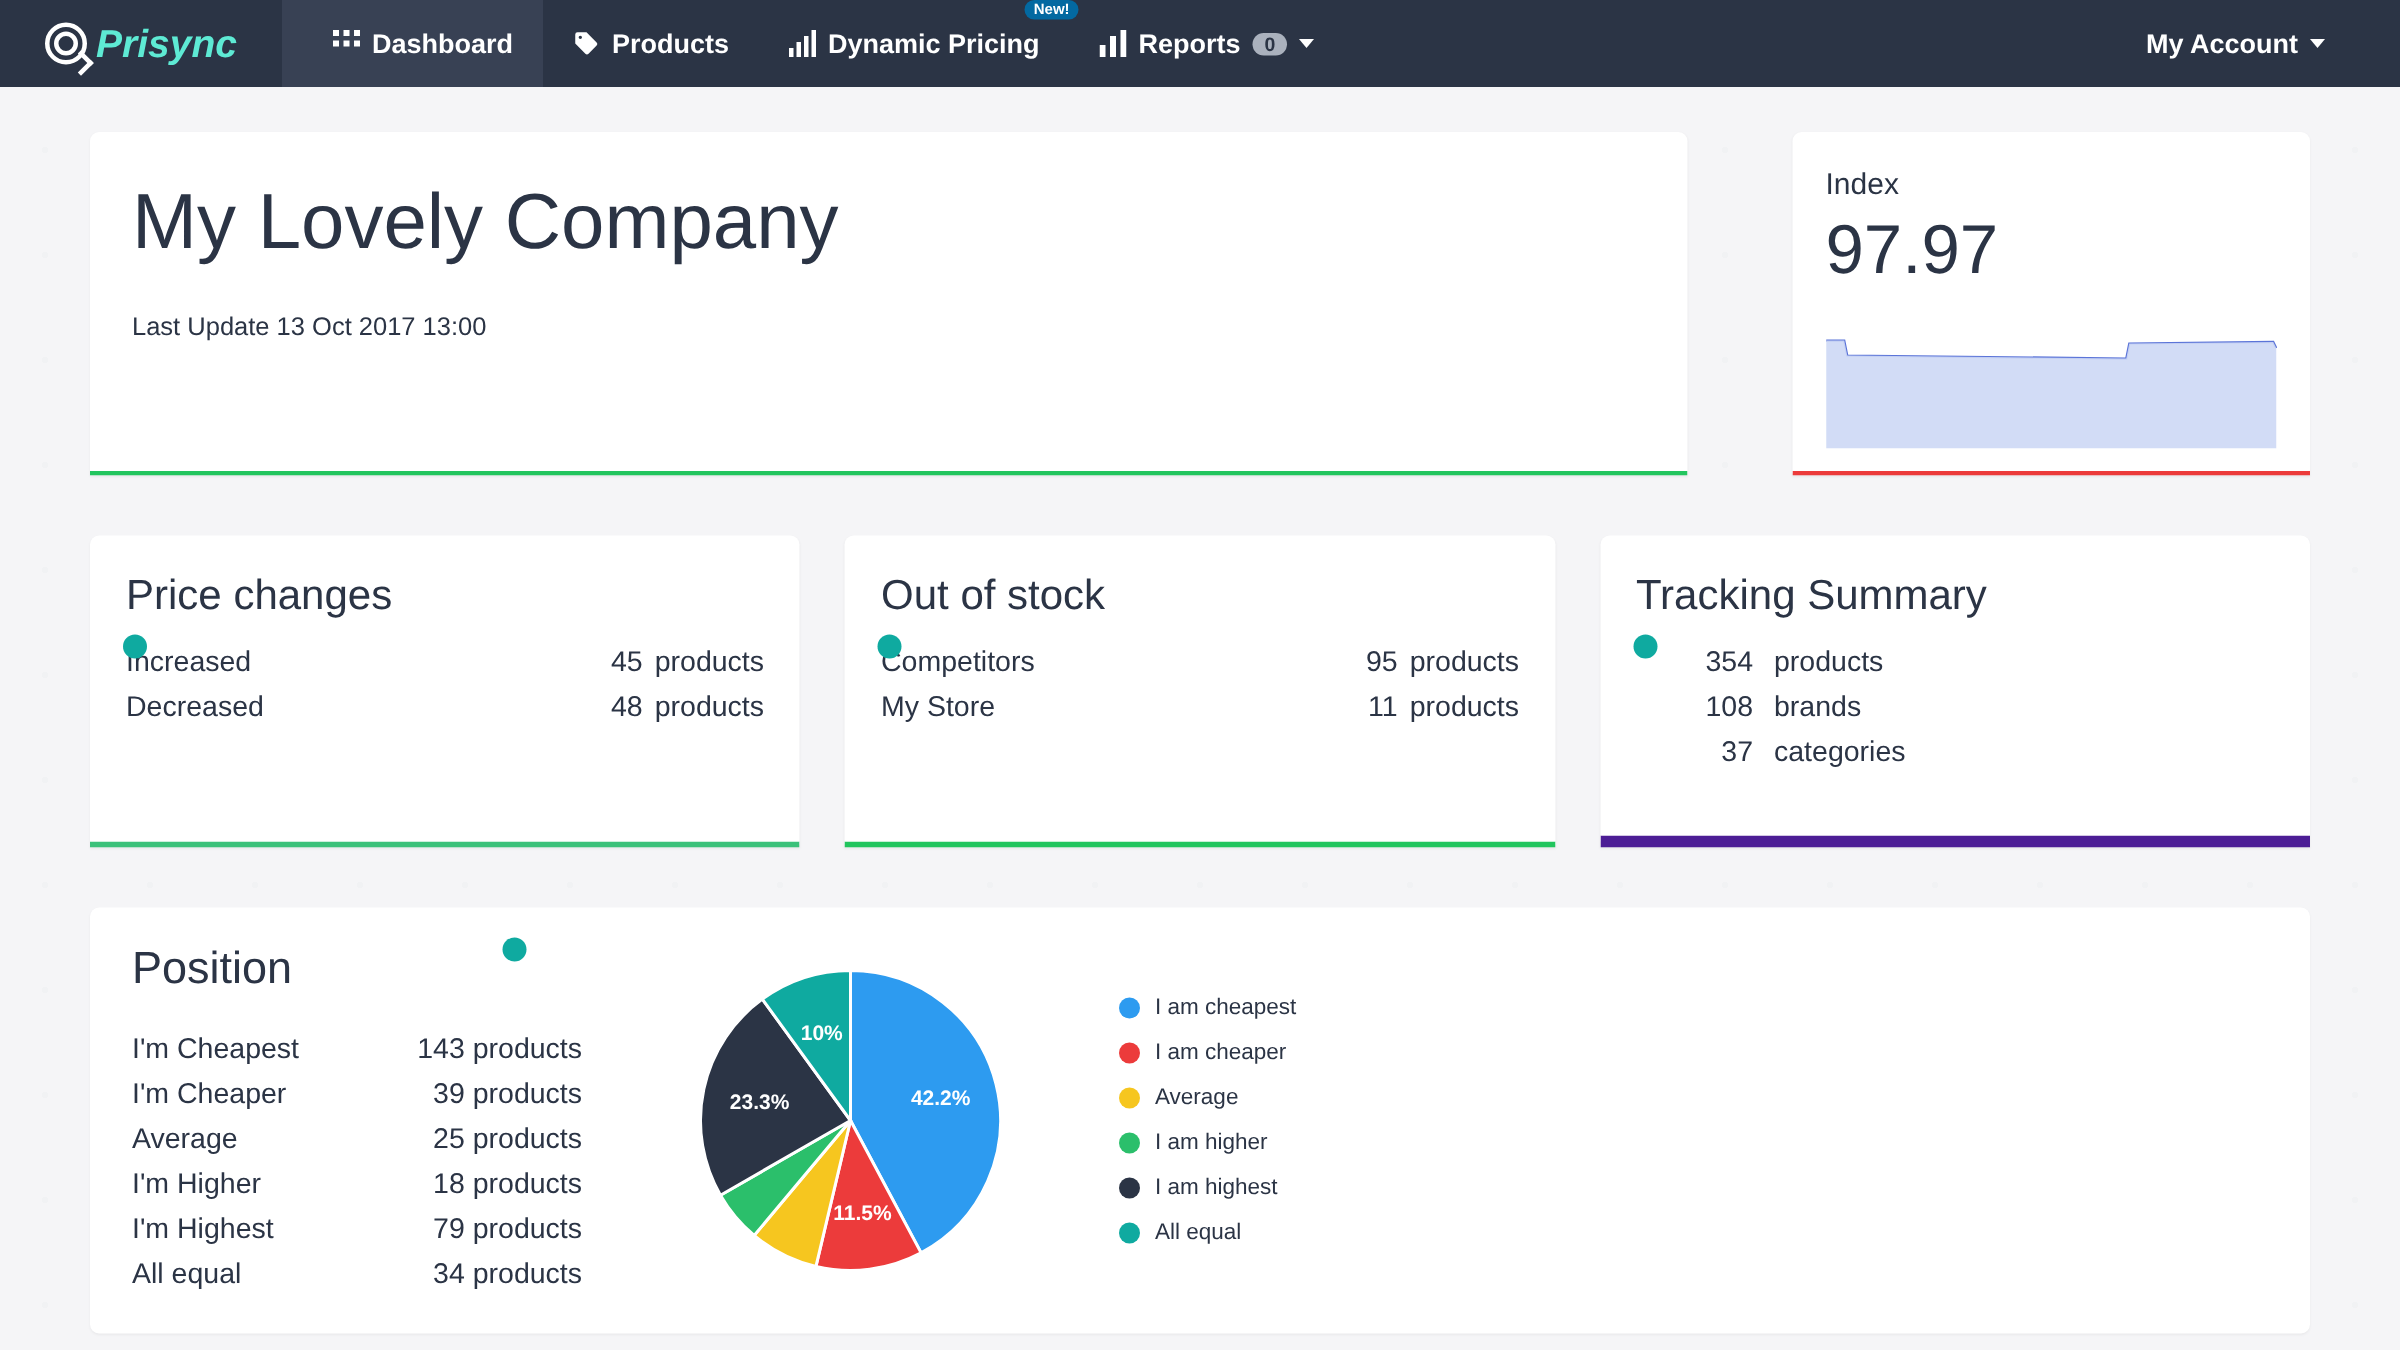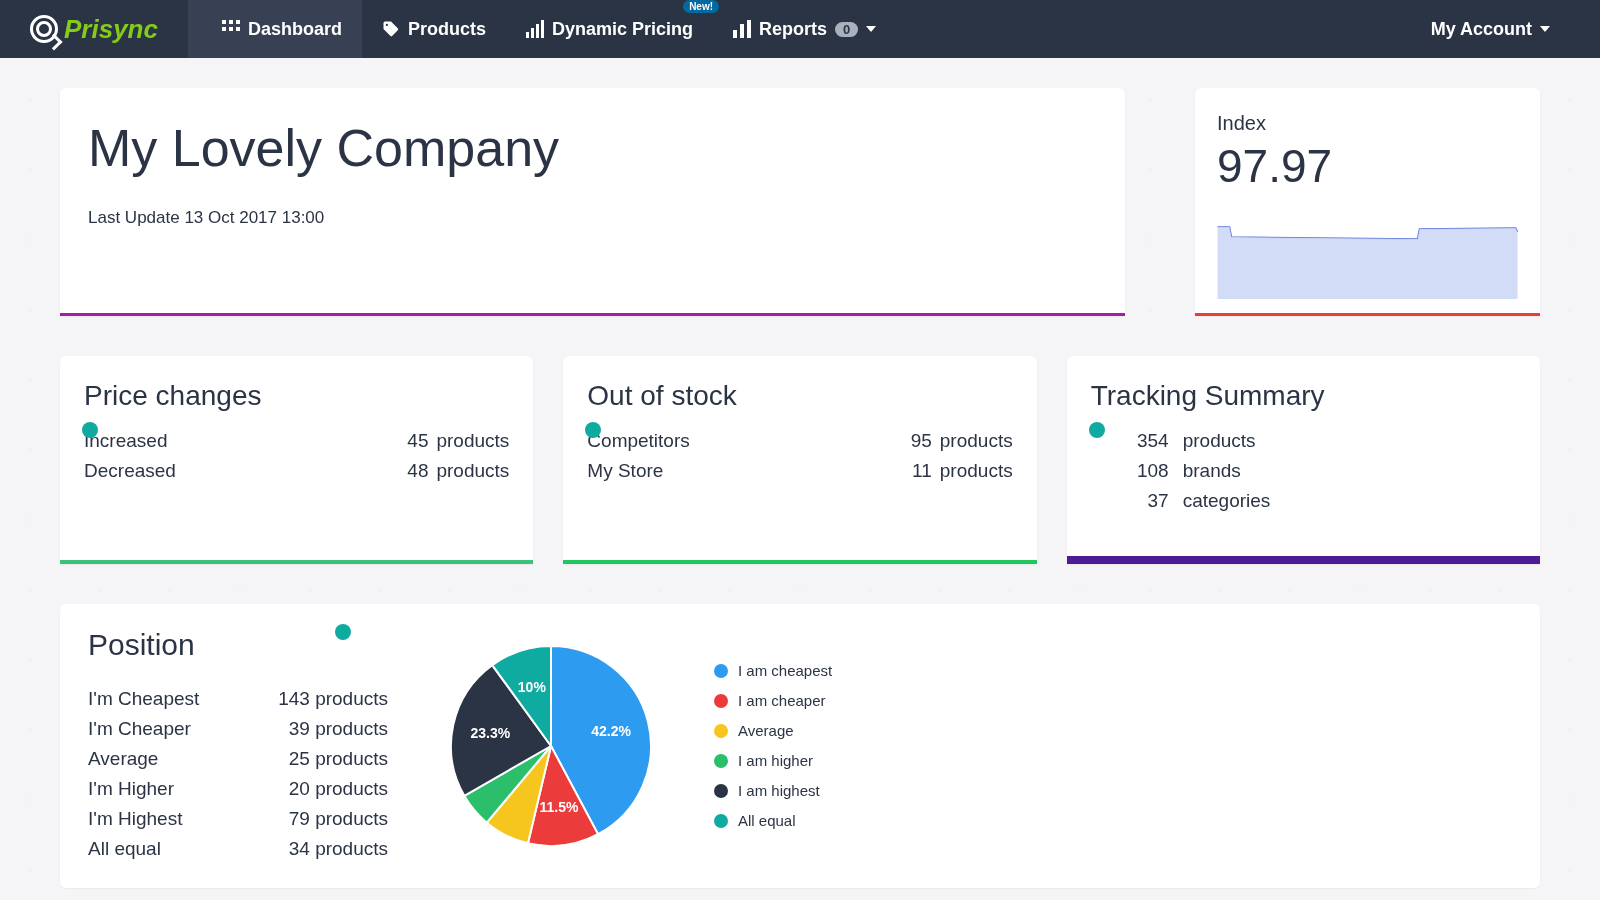--- a/index.html
+++ b/index.html
@@ -25,21 +25,21 @@
   
   .navbar {
     background: #2b3445;
     height: 58px;
     display: flex;
     align-items: center;
     padding: 0 30px 0 30px;
     position: relative;
     z-index: 2;
   }
-  .logo { display:flex; align-items:center; gap:6px; color:#84cc16; font-weight:600; font-size:26px; margin-right:30px; font-style:italic;}
+  .logo { display:flex; align-items:center; gap:6px; color:#5eead4; font-weight:600; font-size:26px; margin-right:30px; font-style:italic;}
   .logo-icon { width:28px; height:28px; border:3px solid #fff; border-radius:50%; position:relative; display:flex;align-items:center;justify-content:center;}
   .logo-icon::after{content:"";width:10px;height:10px;border:3px solid #fff;border-radius:50%;}
   .logo-icon::before{content:"";position:absolute;right:-5px;top:18px;width:9px;height:9px;border-bottom:3px solid #fff;border-right:3px solid #fff;transform:rotate(-45deg);}
   .nav-item {
     color:#fff; display:flex;align-items:center;gap:8px;
     padding:0 20px; height:58px; font-size:18px; font-weight:600; cursor:pointer;
     position:relative;
   }
   .nav-item.active { background:#384154;padding-left:34px; }
   .nav-icon { display:inline-flex; }
@@ -52,21 +52,21 @@
     background:#aab1bd; color:#2b3445; font-size:13px; padding:0 8px; border-radius:10px; font-weight:600; min-width:20px; text-align:center;
   }
   .nav-right { margin-left:auto; }
   .caret-down { width:0;height:0;border-left:5px solid transparent;border-right:5px solid transparent;border-top:6px solid #fff; }
 
   
   .content { position:relative; z-index:1; padding:30px 60px 0 60px; display:flex; gap:40px; flex-direction:column;}
   .row1 { display:flex; gap:70px; }
   .title-card {
     background:#fff; flex:1; padding:30px 28px 26px 28px; border-radius:6px 6px 0 0;
-    border-bottom:3px solid #a21caf; box-shadow:0 1px 2px rgba(0,0,0,.05);
+    border-bottom:3px solid #22c55e; box-shadow:0 1px 2px rgba(0,0,0,.05);
   }
   .title-card h1 { font-size:52px; font-weight:400; color:#2b3445; margin-bottom:30px;}
   .title-card .updated { font-size:17px; color:#2b3445; }
   .index-card {
     background:#fff; width:345px; padding:24px 22px 10px 22px; border-radius:6px 6px 0 0;
     border-bottom:3px solid #ec3b3b; box-shadow:0 1px 2px rgba(0,0,0,.05);
   }
   .index-card h2 { font-size:20px; font-weight:400; color:#2b3445; margin-bottom:4px;}
   .index-card .index-value{ font-size:46px; font-weight:400; color:#2b3445; margin-bottom:6px;}
   .spark { width:100%; height:100px; }
@@ -83,21 +83,21 @@
   .dot { width:16px;height:16px;border-radius:50%;background:#0faaa0; display:inline-block;}
   .stat-row { display:flex; justify-content:space-between; font-size:19px; line-height:30px;}
   .stat-row .right { display:flex; gap:8px;}
   .track-row { display:flex; gap:14px; font-size:19px; line-height:30px; margin-left:30px;}
   .track-row .num { width:48px; text-align:right;}
   .stat-card.green h3::before,
   .stat-card.blue  h3::before,
   .stat-card.red   h3::before {content:"";}
 
   .row3 { display:flex; gap:40px; }
-  .position-card { background:#fff; flex:1; padding:24px 28px 24px 28px; border-radius:6px; box-shadow:0 1px 2px rgba(0,0,0,.05); display:flex; gap:33px; position:relative;}
+  .position-card { background:#fff; flex:1; padding:24px 28px 24px 28px; border-radius:6px; box-shadow:0 1px 2px rgba(0,0,0,.05); display:flex; gap:49px; position:relative;}
   .position-list { flex:0 0 300px; }
   .position-list h3 { font-size:30px; font-weight:400; margin-bottom:22px;}
   .position-list .dot-pos { position:absolute; left:275px; top:20px;}
   .pos-row { display:flex; justify-content:space-between; font-size:19px; line-height:30px;}
   .pie-area { flex:0 0 260px; display:flex; align-items:center; justify-content:center;}
   .legend { flex:1; padding-top:28px;}
   .legend-row{display:flex;align-items:center;gap:10px;font-size:15px;line-height:30px;}
   .legend-dot{width:14px;height:14px;border-radius:50%;}
 
   .products-suffix{ }
@@ -254,21 +254,21 @@
             <div class="pos-row">
               <span>I'm Cheaper</span>
   <span><span>39</span> <span>products</span></span>
             </div>
             <div class="pos-row">
               <span>Average</span>
   <span><span>25</span> <span>products</span></span>
             </div>
             <div class="pos-row">
               <span>I'm Higher</span>
-  <span><span>20</span> <span>products</span></span>
+  <span><span>18</span> <span>products</span></span>
             </div>
             <div class="pos-row">
               <span>I'm Highest</span>
   <span><span>79</span> <span>products</span></span>
             </div>
             <div class="pos-row">
               <span>All equal</span>
   <span><span>34</span> <span>products</span></span>
             </div>
           </div>

